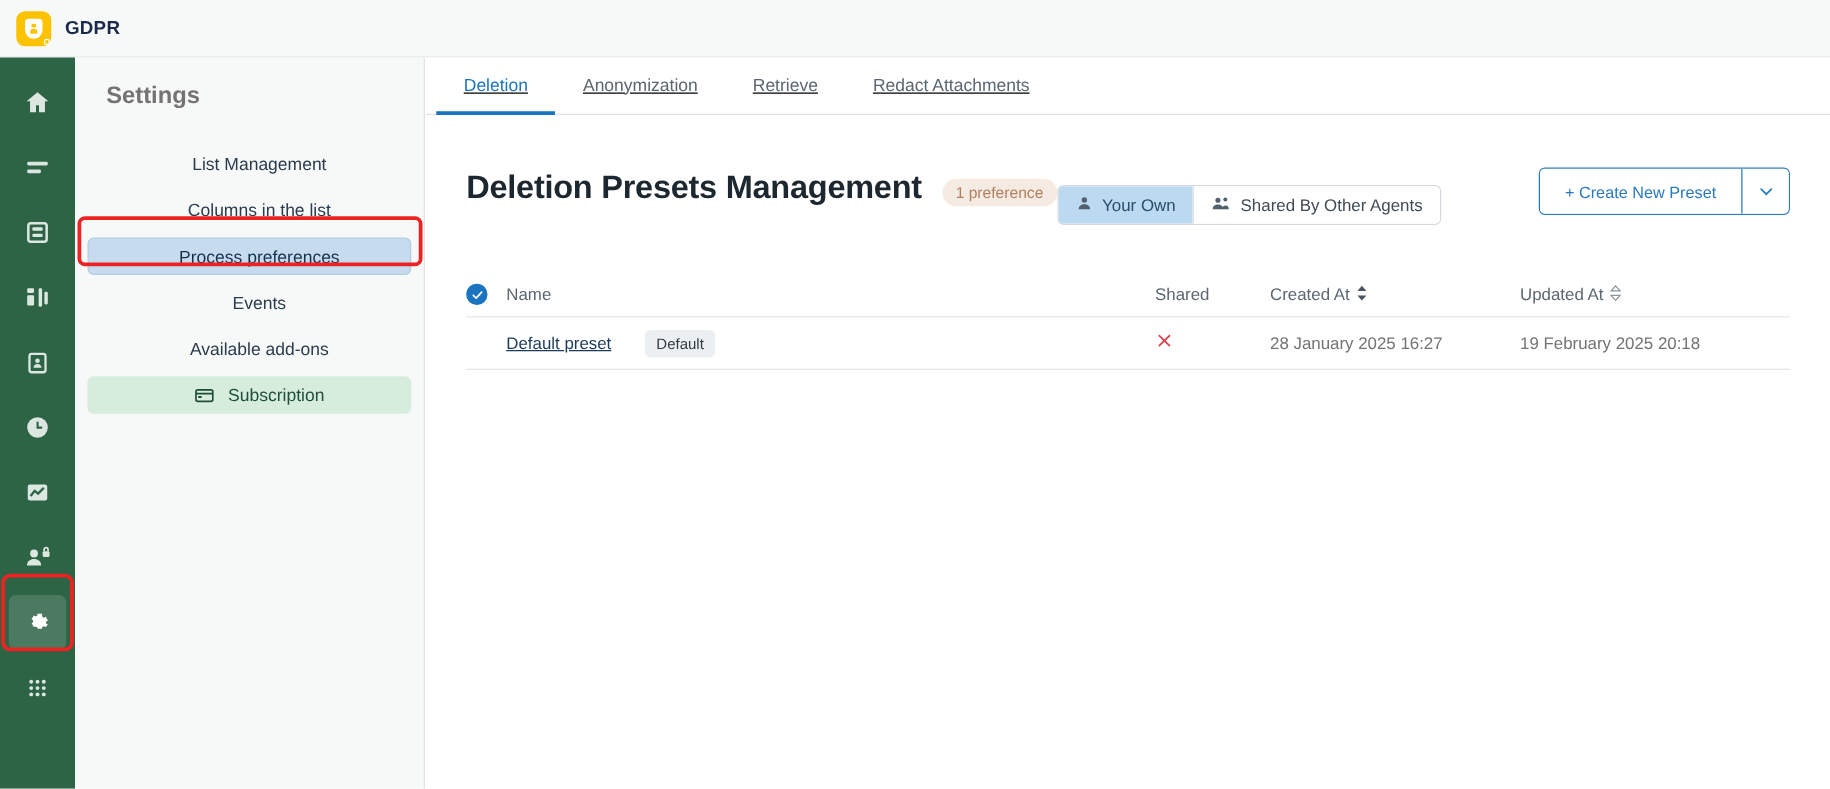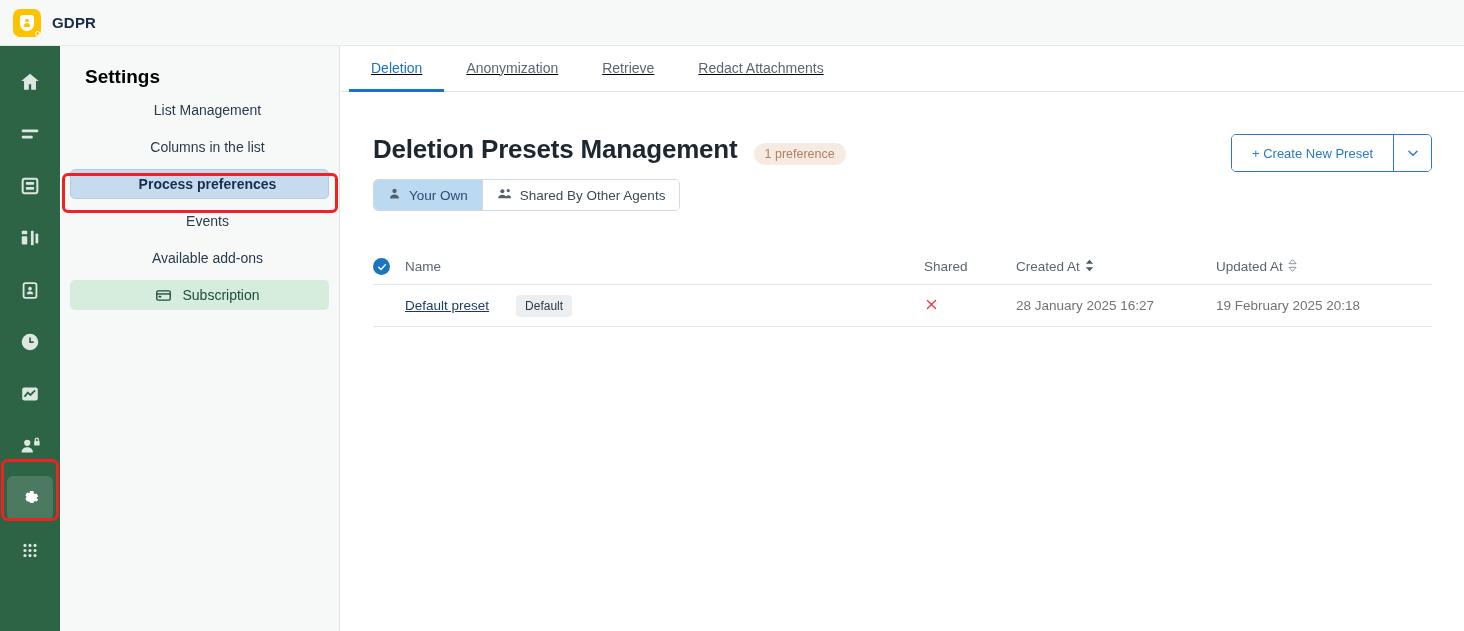--- a/index.html
+++ b/index.html
@@ -74,31 +74,31 @@
     pointer-events: none;
   }
 
   
   .settings-panel {
     position: absolute; left: 60px; top: 46px; width: 280px; height: 585px;
     background: #f7f9f8; border-right: 1px solid #dfe3e2;
     padding-top: 20px;
   }
   .settings-title {
-    font-size: 19px; font-weight: 700; color: #000000;
-    margin-left: 25px; margin-bottom: 7px;
+    font-size: 19px; font-weight: 700; color: #737373;
+    margin-left: 25px; margin-bottom: 28px;
   }
   .nav-item {
     height: 30px; margin: 0 10px 7px 10px;
     display: flex; align-items: center;
     padding-left: 16px; border-radius: 5px;
     font-size: 14px; color: #2a3b4d; cursor: pointer; justify-content: center;
   }
   .nav-item.selected {
-    background: #c6dcee; font-weight: 700; color: #15304b;
+    background: #c6dcee; font-weight: 400; color: #15304b;
     border: 1px solid #b2cde3;
   }
   .nav-item.subscription {
     background: #d6ecdd; color: #1f4e38; font-weight: 400;
   }
   .nav-item .nav-ico { margin-right: 10px; display: flex; align-items: center; }
 
   
   .annot-nav {
     position: absolute; left: 62px; top: 173px;
@@ -118,21 +118,21 @@
   }
   .tab {
     display: flex; align-items: center; padding: 0 22px;
     font-size: 14px; color: #5a6672; cursor: pointer;
     border-bottom: 3px solid transparent; margin-bottom: -1px;
   }
   .tab.active { color: #1a74c0; border-bottom-color: #1a74c0; }
 
   .content { padding: 42px 32px 0 32px; position: relative; }
   .title-row { display: flex; align-items: flex-start; justify-content: space-between; }
-  .title-left { display: flex; flex-direction: column; }
+  .title-left { display: flex; flex-direction: row; }
   .h1row { display: flex; align-items: baseline; }
   .page-title {
     font-size: 26px; font-weight: 700; color: #1d2730; letter-spacing: -.2px;
   }
   .pill-count {
     margin-left: 16px; background: #f6ebe3; color: #b08161;
     font-size: 12.5px; padding: 4px 11px; border-radius: 11px;
   }
 
   .segmented {

